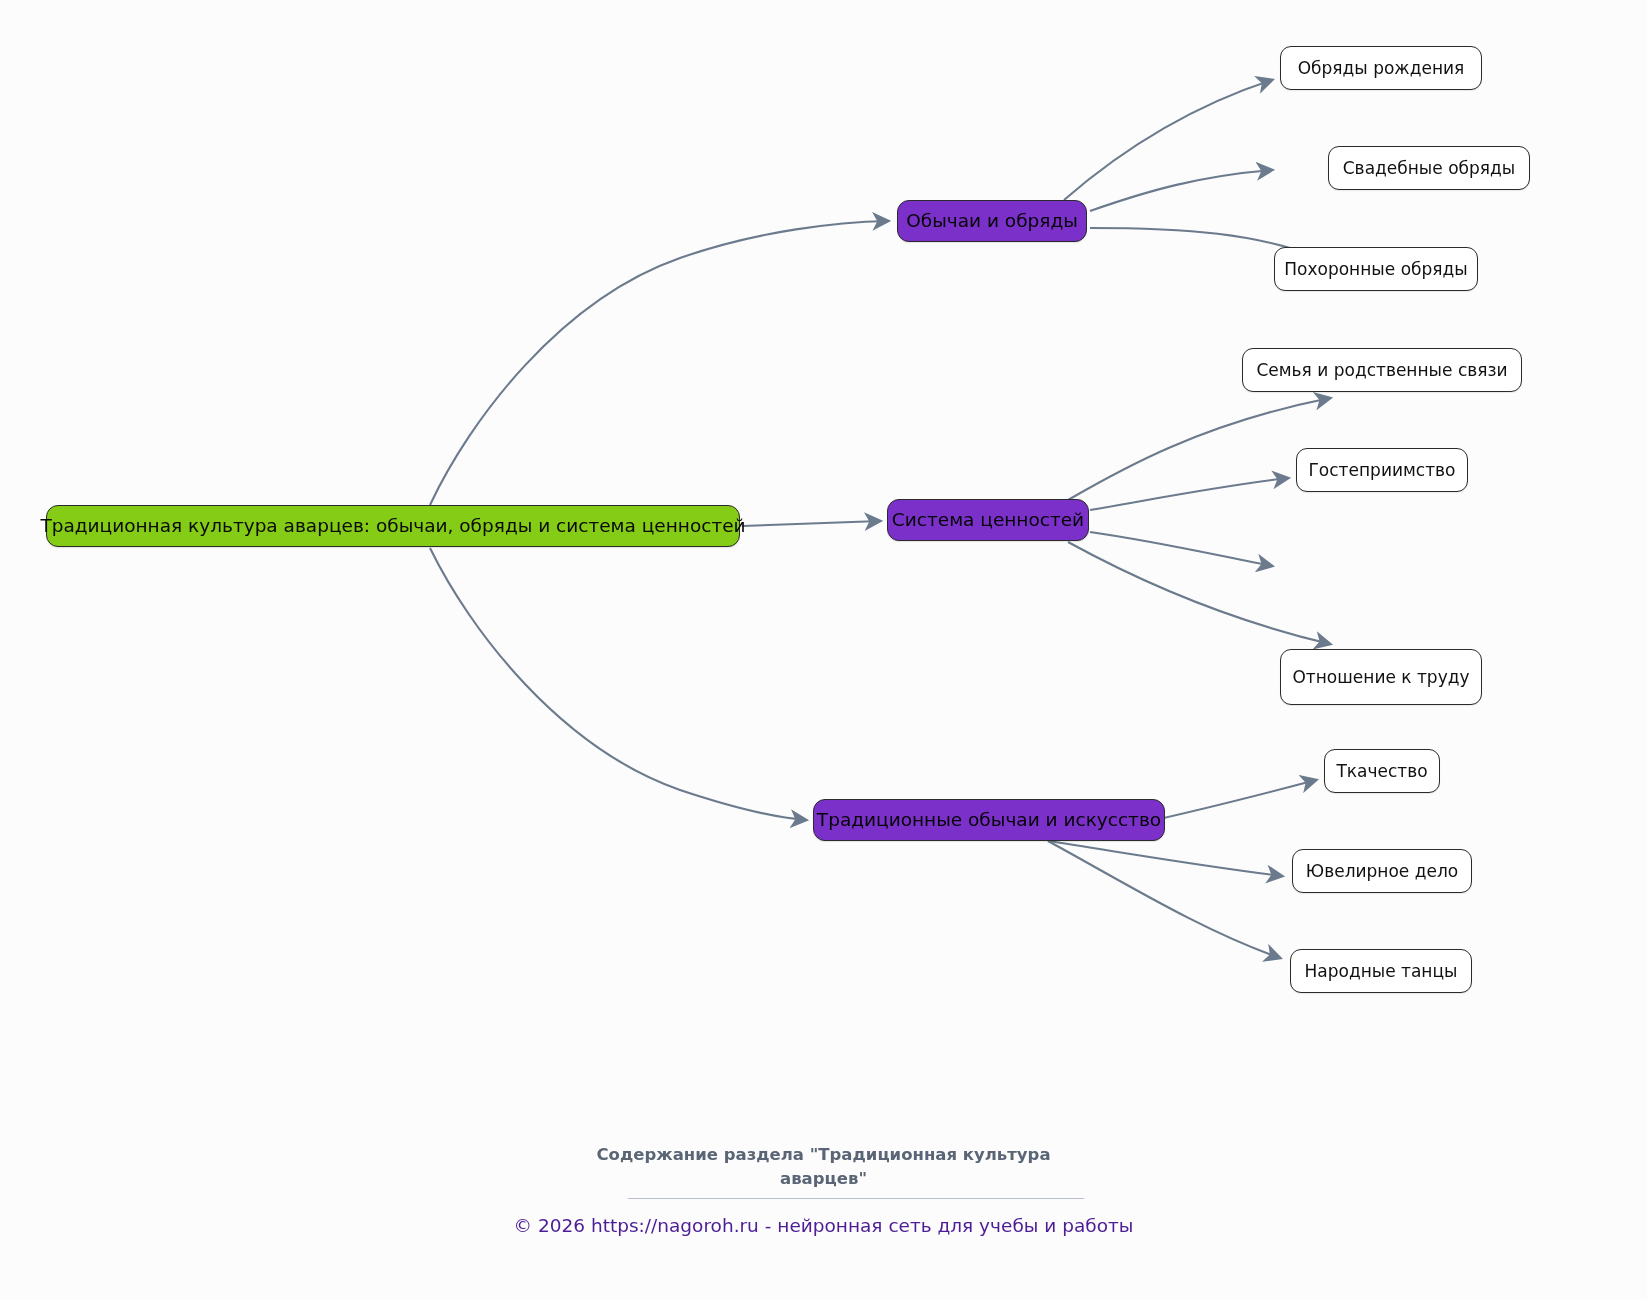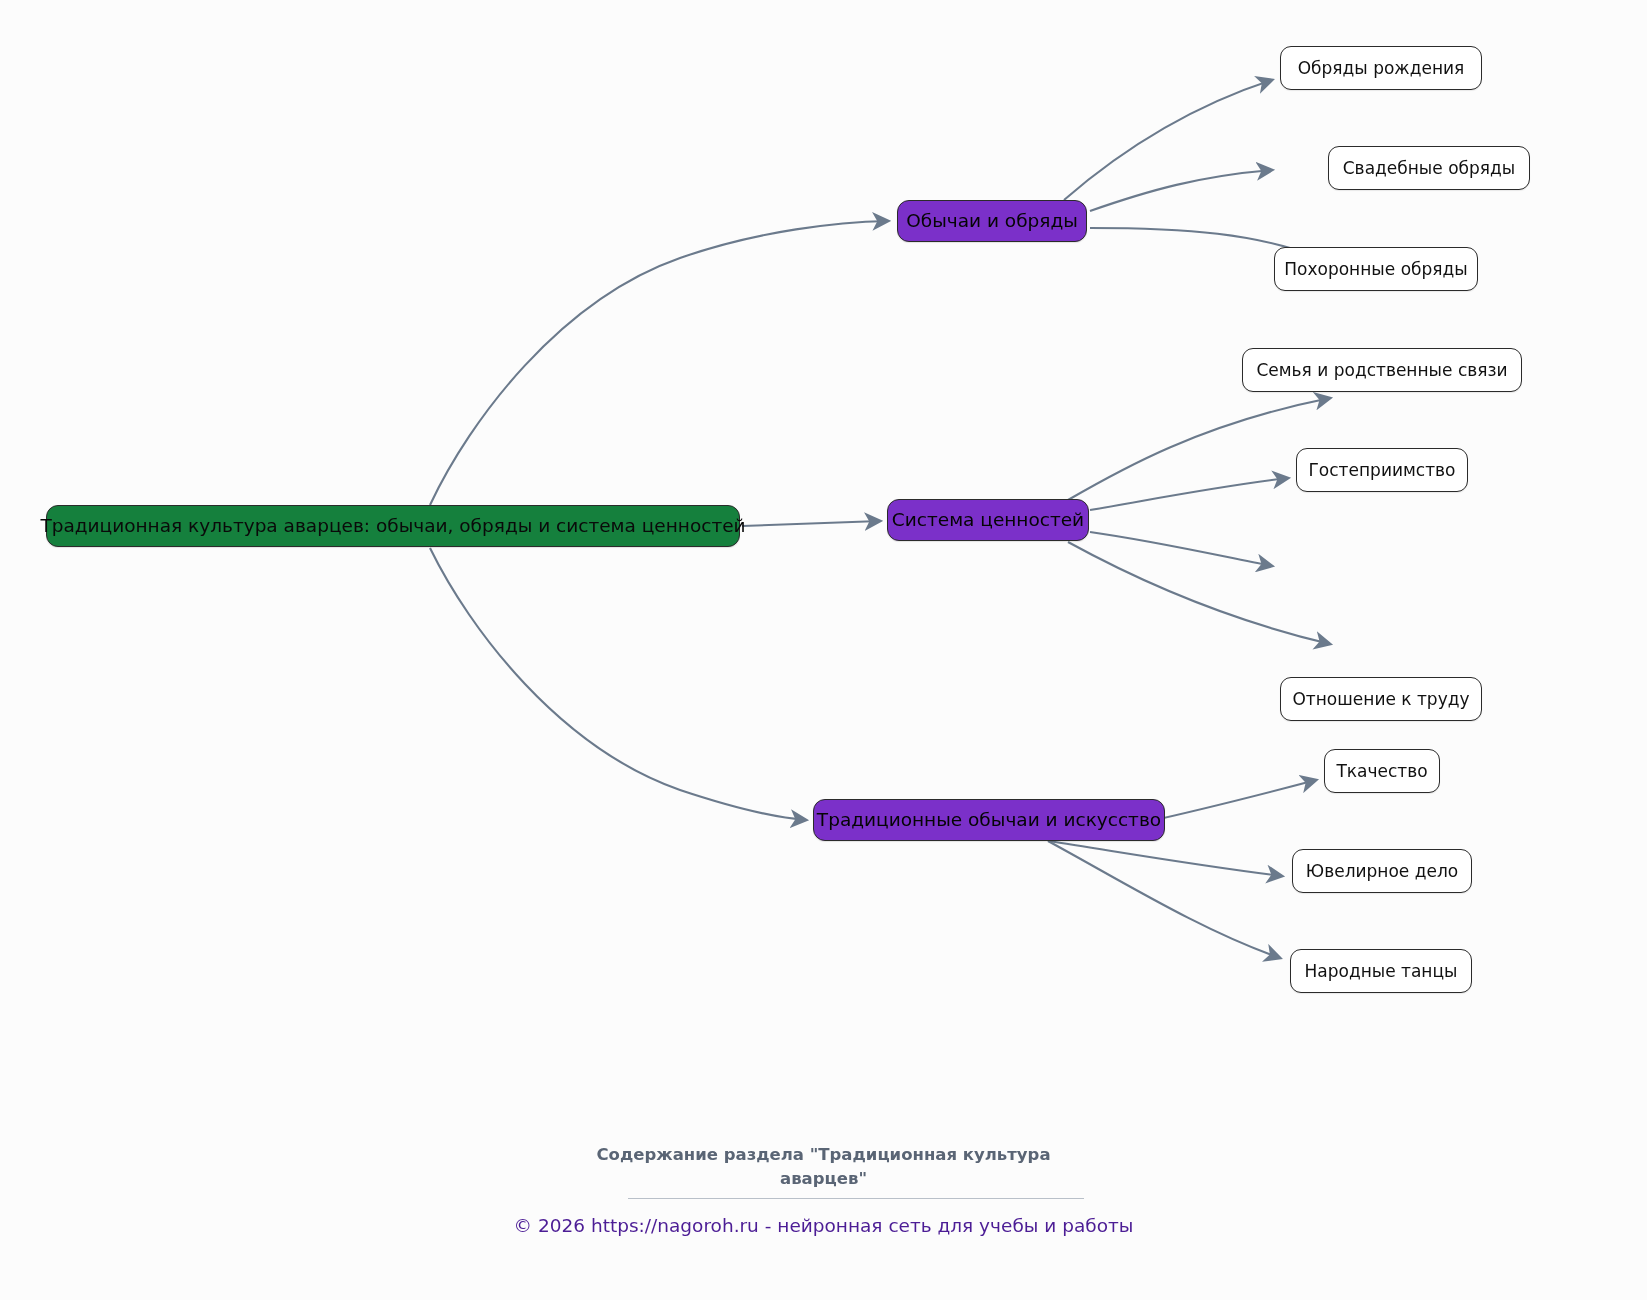--- a/index.html
+++ b/index.html
@@ -27,21 +27,21 @@
     box-sizing: border-box;
     display: flex;
     align-items: center;
     justify-content: center;
     text-align: center;
     white-space: nowrap;
     border-radius: 10px;
     line-height: 1.1;
   }
   .node-root {
-    background: #15803d;
+    background: #84cc16;
     border: 1.6px solid #2b2b2b;
     color: #0a0a0a;
     font-size: 18.5px;
     border-radius: 12px;
     box-shadow: 0 1px 1px rgba(0,0,0,0.10);
   }
   .node-branch {
     background: #7B30C9;
     border: 1.6px solid #2b2b2b;
     color: #050505;
@@ -139,21 +139,21 @@
 
   <div class="node node-leaf" style="left:1242px; top:348px; width:280px; height:44px;">
     <span>Семья и родственные связи</span>
   </div>
 
   <div class="node node-leaf" style="left:1296px; top:448px; width:172px; height:44px;">
     <span>Гостеприимство</span>
   </div>
 
 
-  <div class="node node-leaf" style="left:1280px; top:649px; width:202px; height:44px;margin-top:28px;">
+  <div class="node node-leaf" style="left:1280px; top:649px; width:202px; height:56px;">
     <span>Отношение к труду</span>
   </div>
 
   <div class="node node-branch" style="left:813px; top:799px; width:352px; height:42px;">
     <span>Традиционные обычаи и искусство</span>
   </div>
 
   <div class="node node-leaf" style="left:1324px; top:749px; width:116px; height:44px;">
     <span>Ткачество</span>
   </div>

